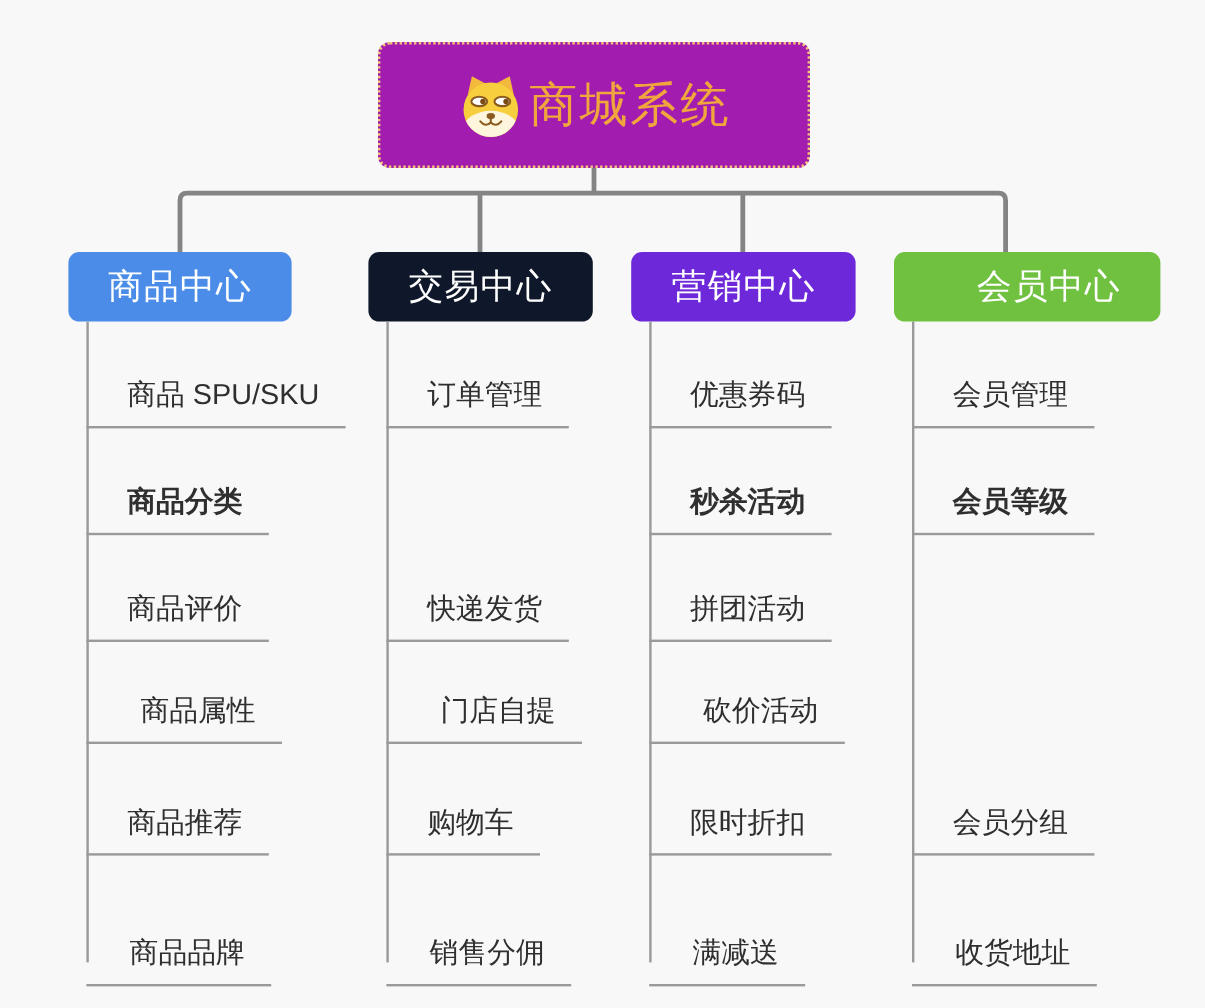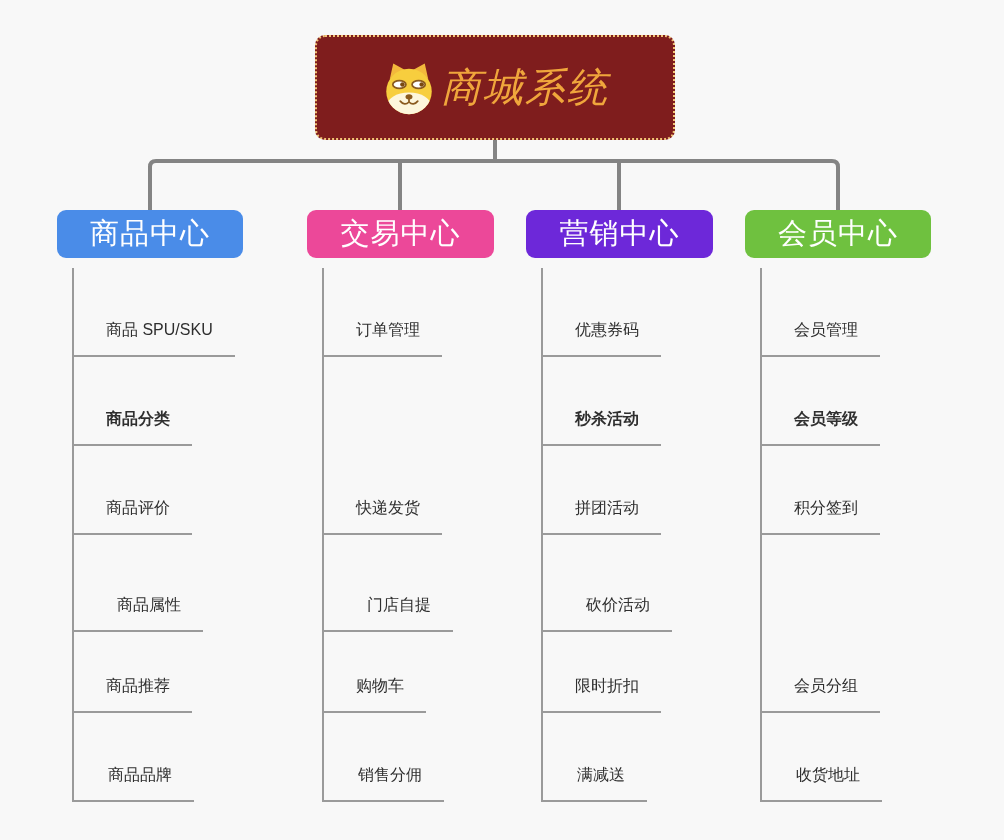--- a/index.html
+++ b/index.html
@@ -10,63 +10,63 @@
     overflow:hidden;
   }
   .stage{position:relative;width:1004px;height:840px;}
 
   
   .connectors{position:absolute;left:0;top:0;width:1004px;height:840px;pointer-events:none;}
 
   
   .root{
     position:absolute;left:315px;top:35px;width:360px;height:105px;
-    background:#7f1d1d;border:2px dotted #f2c475;border-radius:10px;
+    background:#a21caf;border:2px dotted #f2c475;border-radius:10px;
     box-sizing:border-box;
-    display:flex;align-items:center;justify-content:center;gap:4px;font-style:italic;
+    display:flex;align-items:center;justify-content:center;gap:4px;
   }
   .doge{width:56px;height:58px;display:inline-flex;}
   .root-title{
     font-size:40px;letter-spacing:2px;color:#f0a63c;font-weight:400;
     white-space:nowrap;
   }
 
   
   .branch{
-    position:absolute;top:210px;height:48px;border-radius:9px;
+    position:absolute;top:210px;height:58px;border-radius:9px;
     display:flex;align-items:center;justify-content:center;
     color:#ffffff;font-size:29px;letter-spacing:1px;white-space:nowrap;
   }
   .b0{left:57px;width:186px;background:#4a8ce8;}
-  .b1{left:307px;width:187px;background:#ec4899;}
+  .b1{left:307px;width:187px;background:#0f172a;}
   .b2{left:526px;width:187px;background:#6d28d9;}
-  .b3{left:745px;width:186px;background:#6fc13f;}
+  .b3{left:745px;width:186px;background:#6fc13f;padding-left:36px;}
 
   
   .column{position:absolute;top:268px;width:230px;height:536px;}
   .c0{left:72px;}
   .c1{left:322px;}
   .c2{left:541px;}
   .c3{left:760px;}
   .trunk{
     position:absolute;left:0;top:0;width:2px;height:534px;background:#9a9a9a;
   }
   .leaf{
     position:absolute;left:0;
     padding:0 22px 6px 34px;
     border-bottom:2px solid #9a9a9a;
-    font-size:16px;line-height:38px;color:#2f2f2f;
+    font-size:24px;line-height:38px;color:#2f2f2f;
     white-space:nowrap;
   }
   .l0{top:43px;}
   .l1{top:132px;font-weight:bold;}
   .l2{top:221px;}
-  .l3{top:318px;padding-left:45px;}
+  .l3{top:306px;padding-left:45px;}
   .l4{top:399px;}
-  .l5{top:488px;padding-left:36px;}
+  .l5{top:508px;padding-left:36px;}
 </style>
 </head>
 <body>
 
 <div class="stage">
 
   <svg class="connectors" viewBox="0 0 1004 840" xmlns="http://www.w3.org/2000/svg">
     <path d="M495 140 L495 161" stroke="#848484" stroke-width="4" fill="none"></path>
     <path d="M150 210 L150 167 Q150 161 156 161 L832 161 Q838 161 838 167 L838 210" stroke="#848484" stroke-width="4" fill="none"></path>
     <path d="M400 161 L400 210" stroke="#848484" stroke-width="4" fill="none"></path>
@@ -127,18 +127,17 @@
     <div class="leaf l2">拼团活动</div>
     <div class="leaf l3">砍价活动</div>
     <div class="leaf l4">限时折扣</div>
     <div class="leaf l5">满减送</div>
   </div>
 
   <div class="column c3">
     <div class="trunk"></div>
     <div class="leaf l0">会员管理</div>
     <div class="leaf l1">会员等级</div>
-    <div class="leaf l2">积分签到</div>
     <div class="leaf l4">会员分组</div>
     <div class="leaf l5">收货地址</div>
   </div>
 
 </div>
 
 </body></html>

